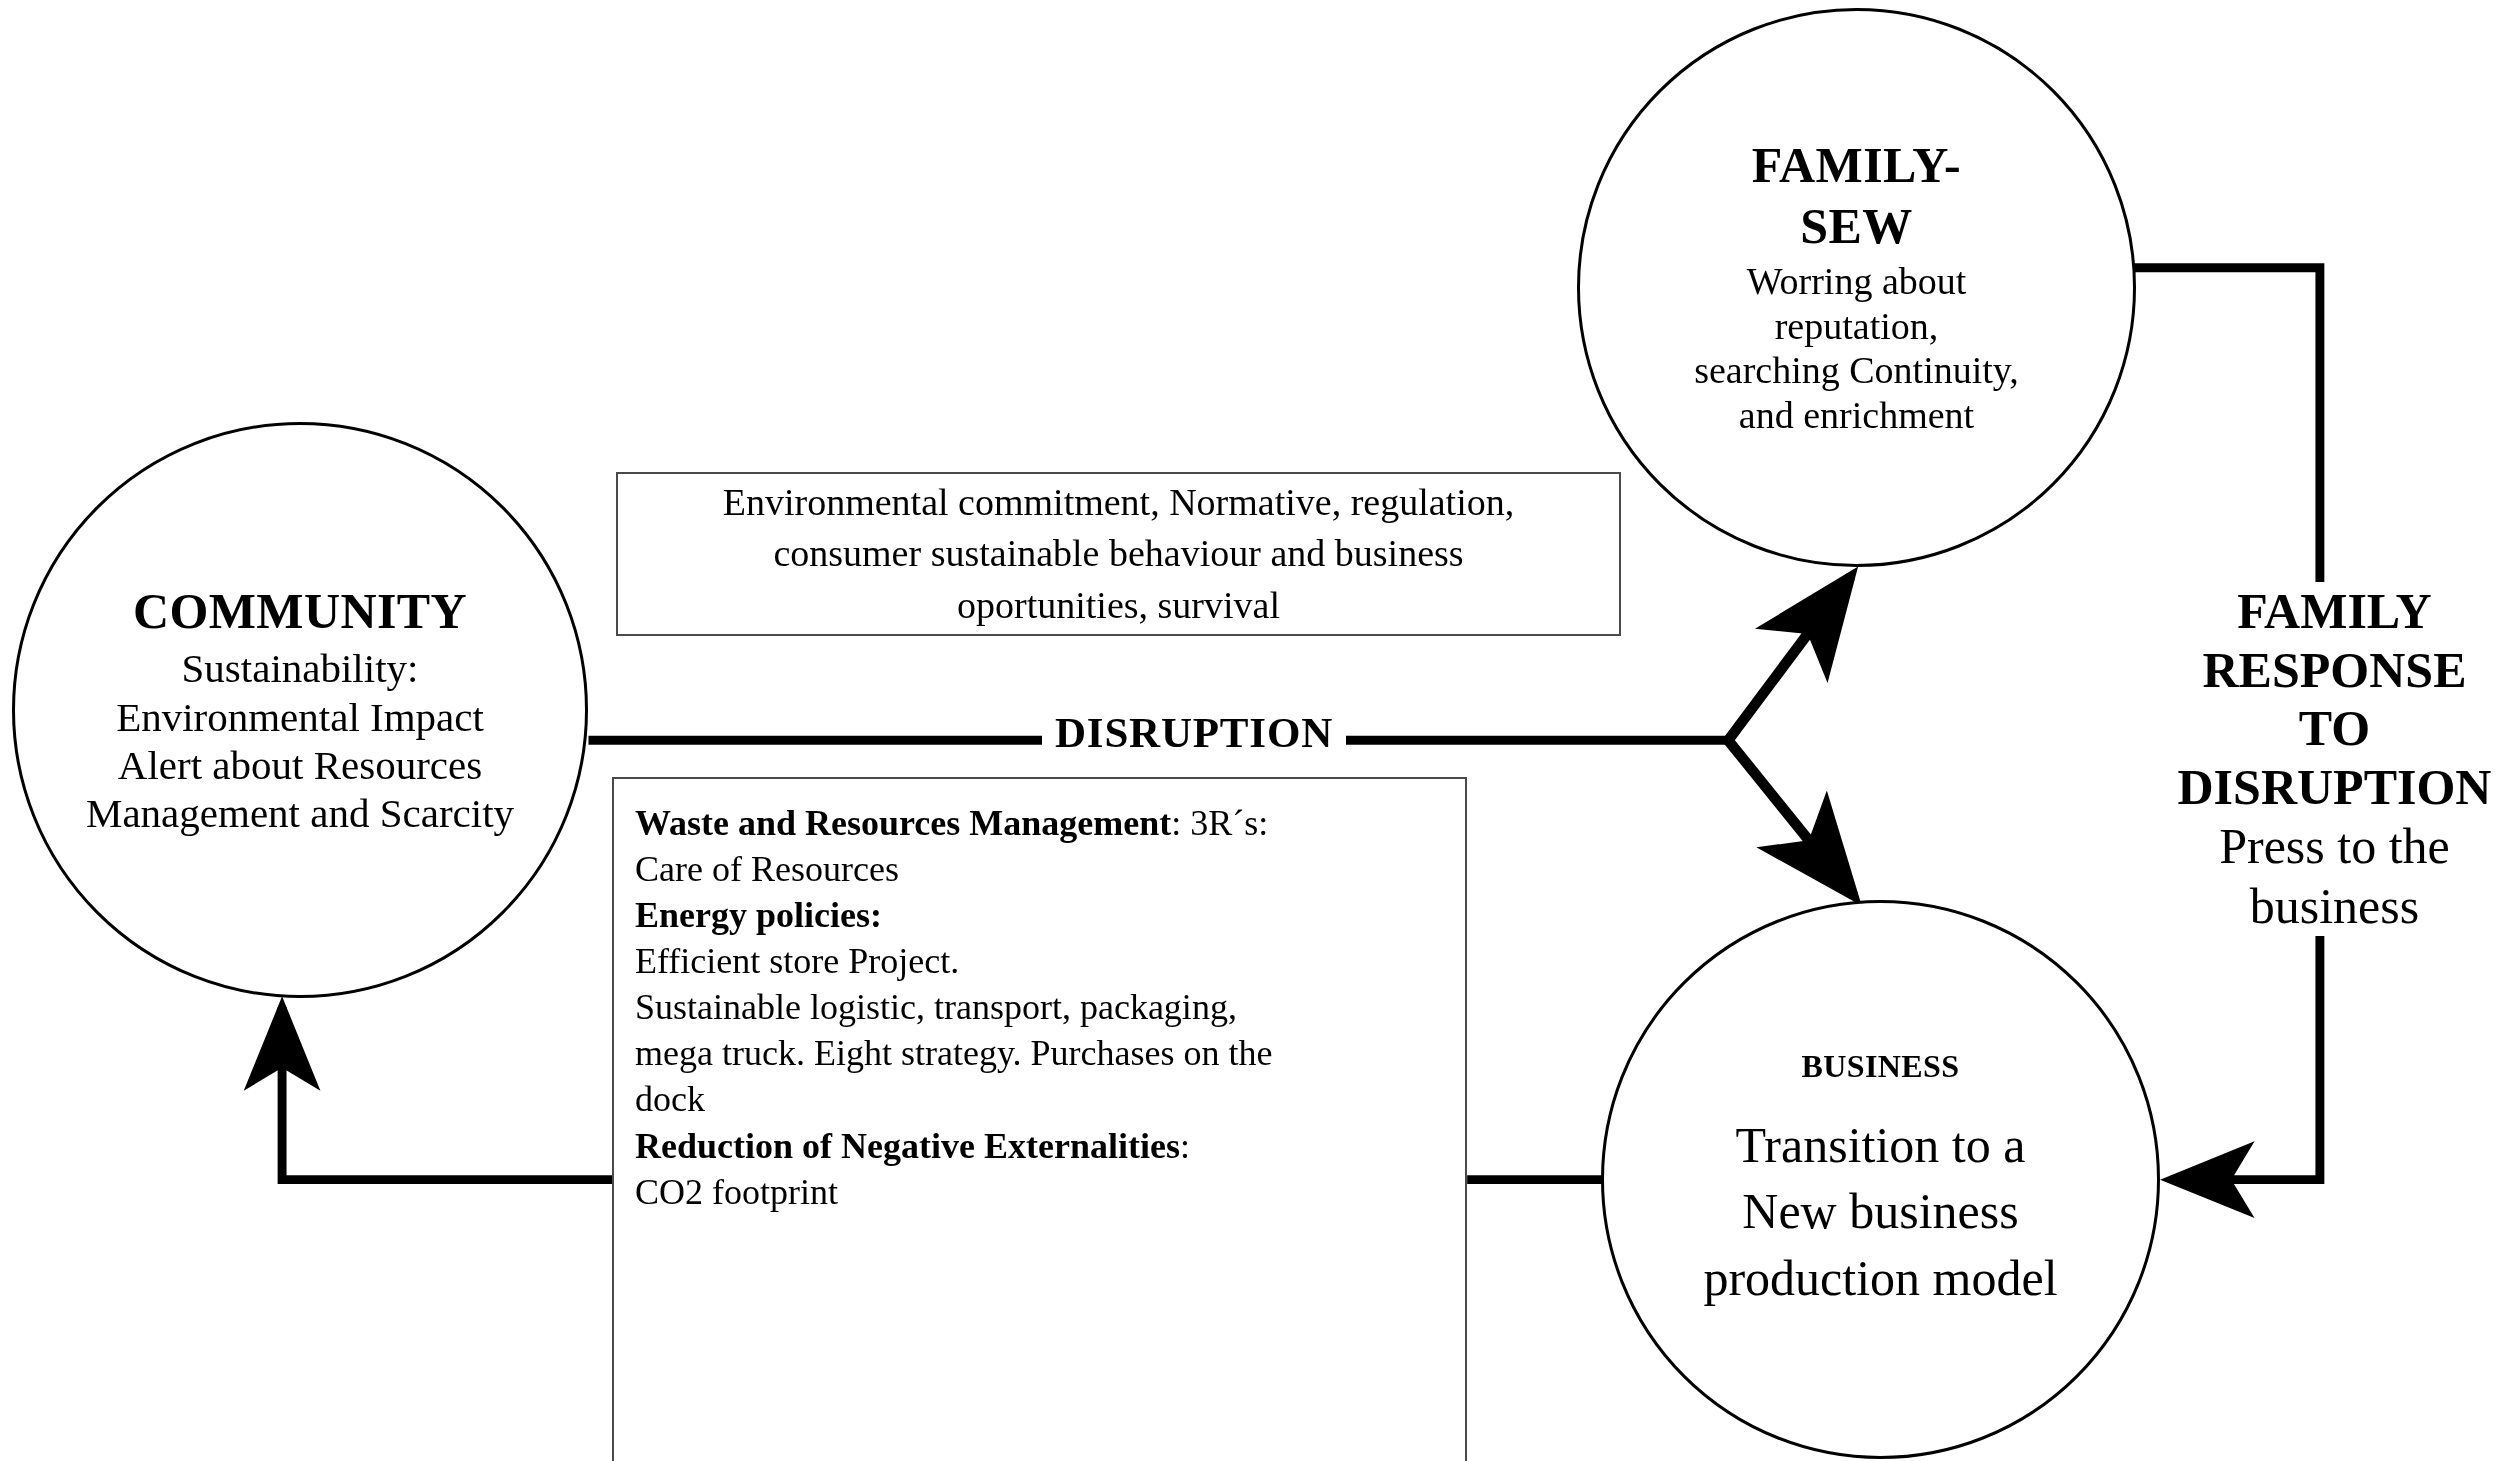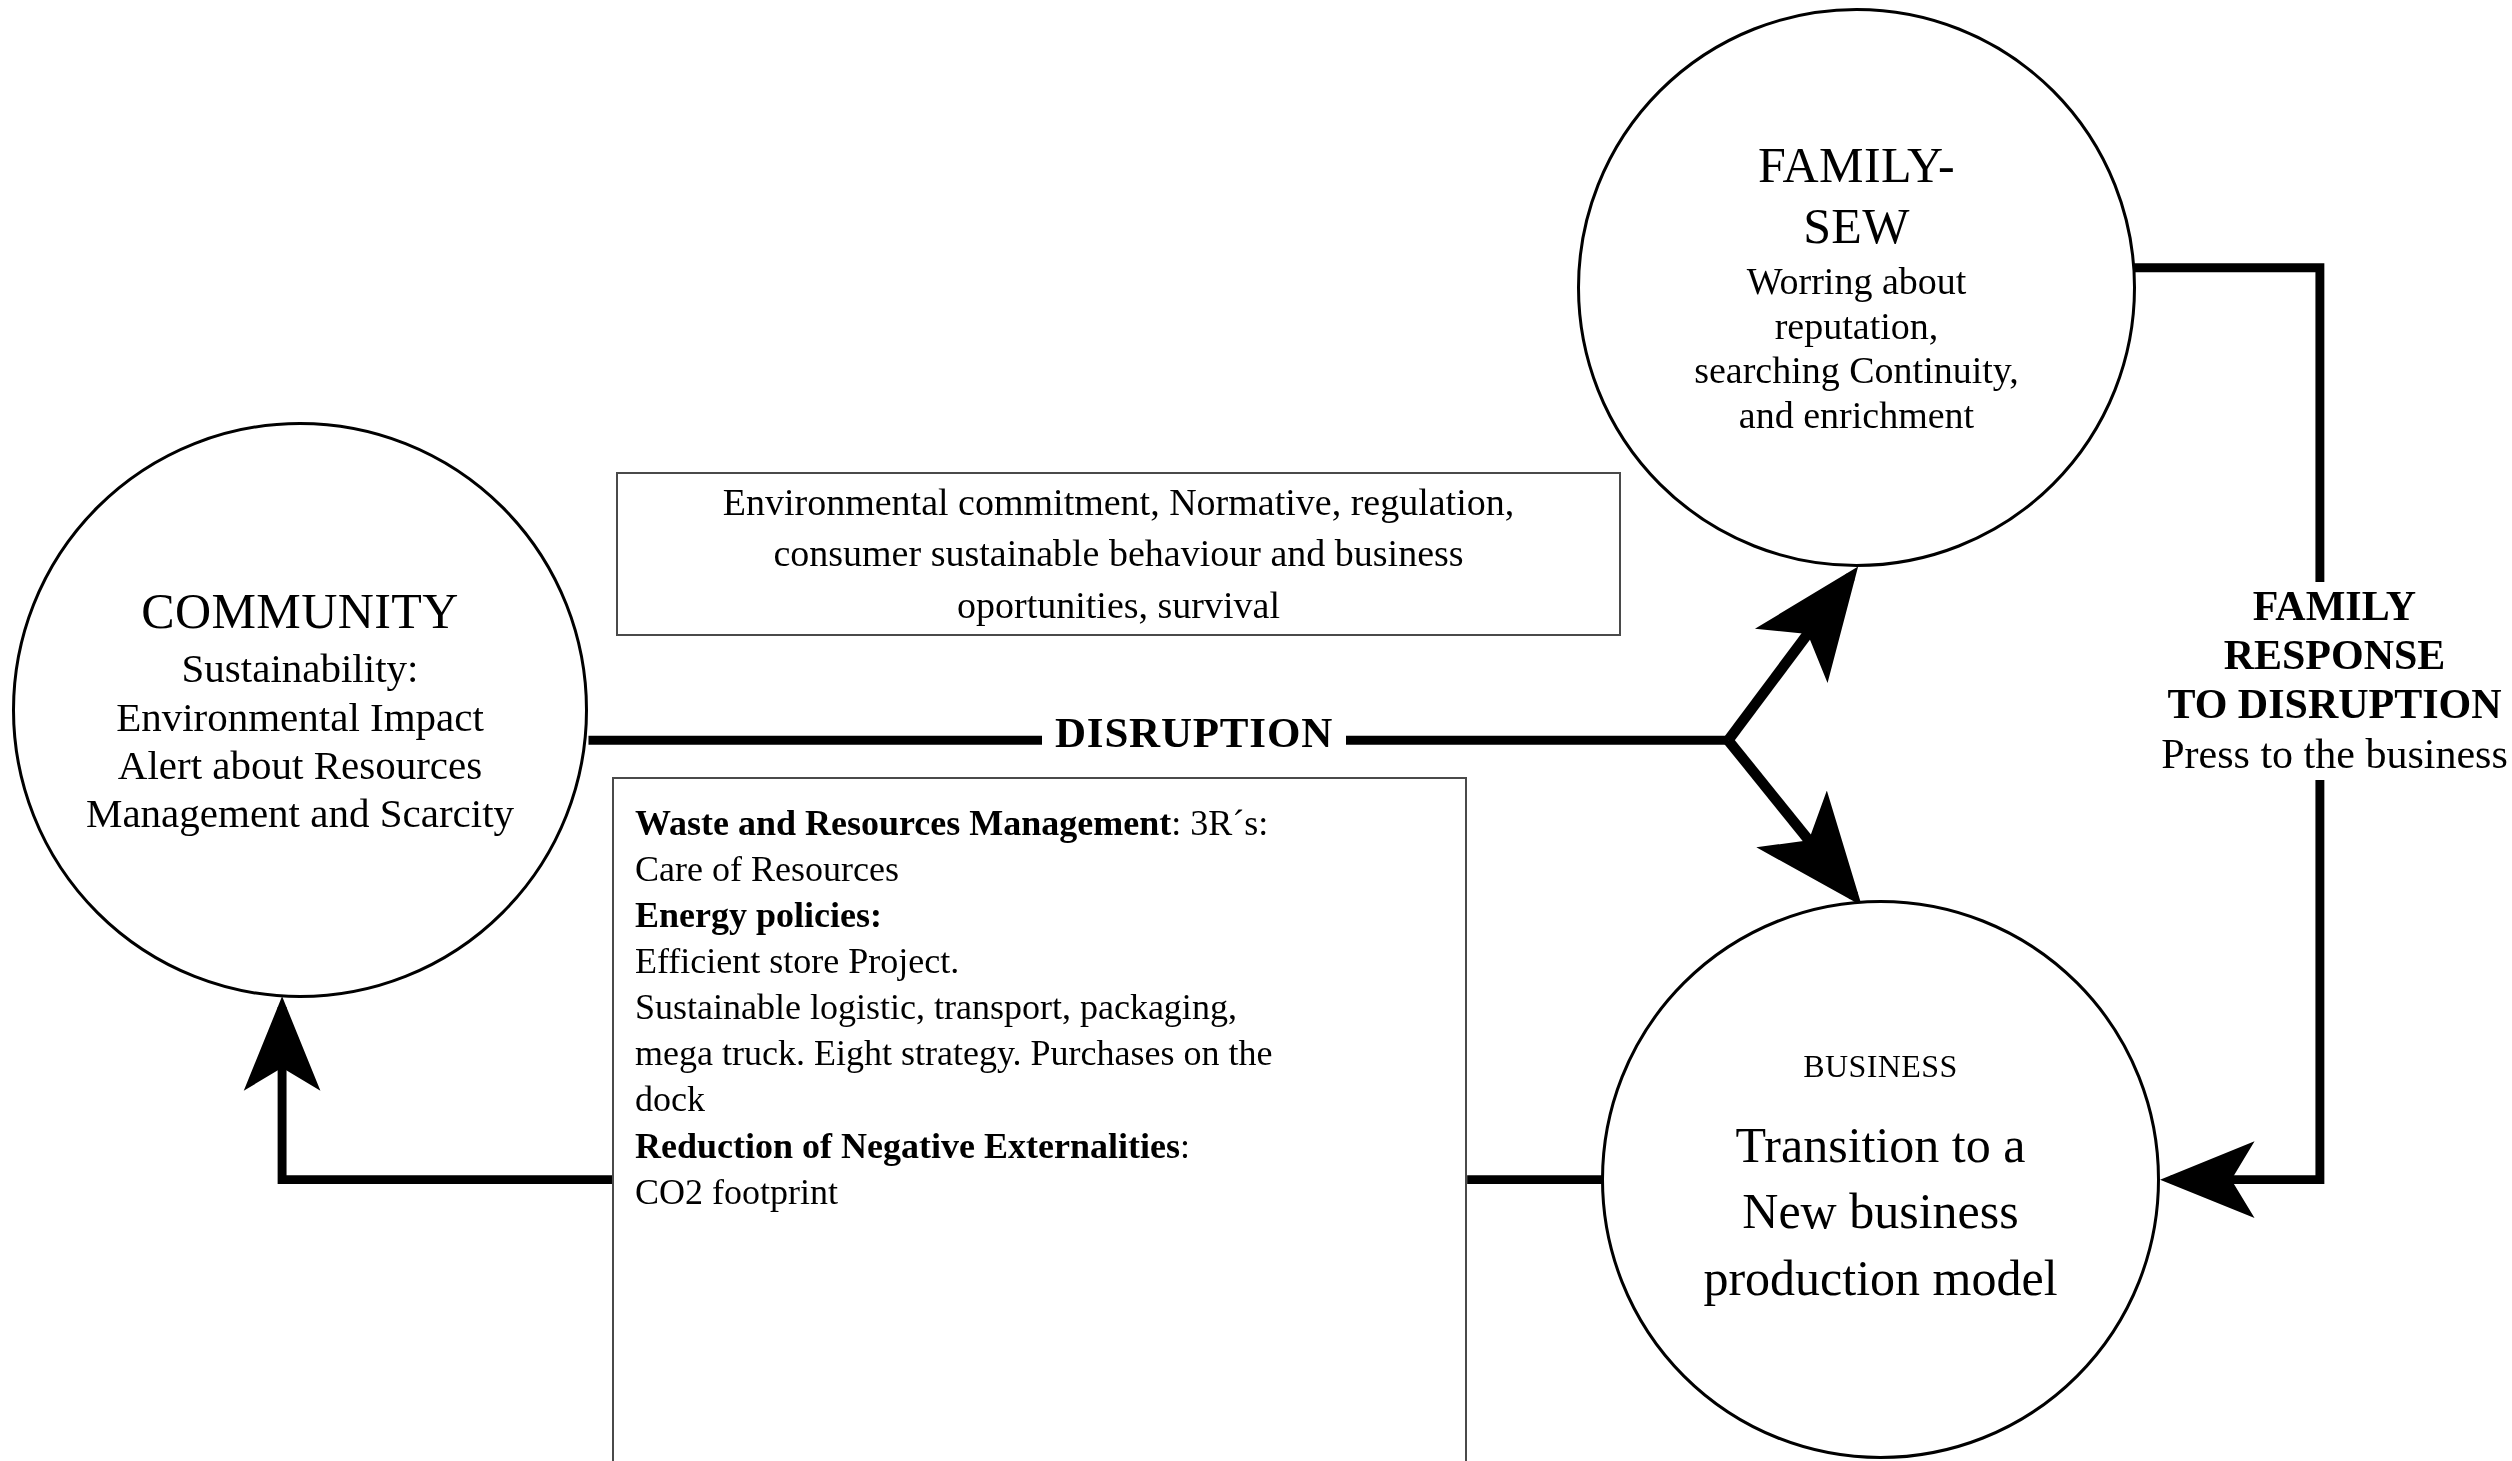--- a/index.html
+++ b/index.html
@@ -37,21 +37,21 @@
     background: #ffffff;
     box-sizing: border-box;
     display: flex;
     flex-direction: column;
     align-items: center;
     justify-content: center;
     text-align: center;
     line-height: 1.18;
   }
   .node-title {
-    font-weight: normal;
+    font-weight: bold;
     letter-spacing: 0.4px;
     text-align: center;
   }
   .node-sub {
     font-weight: normal;
   }
 
   #community-node {
     left: 12px;
     top: 422px;
@@ -128,21 +128,21 @@
     top: 707px;
     font-size: 43px;
     font-weight: bold;
     letter-spacing: 0.8px;
     padding: 0 13px;
   }
   #family-response-label {
     left: 2160px;
     top: 582px;
     width: 349px;
-    font-size: 42px;
+    font-size: 50px;
   }
   #family-response-label .fr-title {
     font-weight: bold;
     line-height: 1.17;
   }
   #family-response-label .fr-sub {
     font-weight: normal;
   }
 </style>
 </head>

